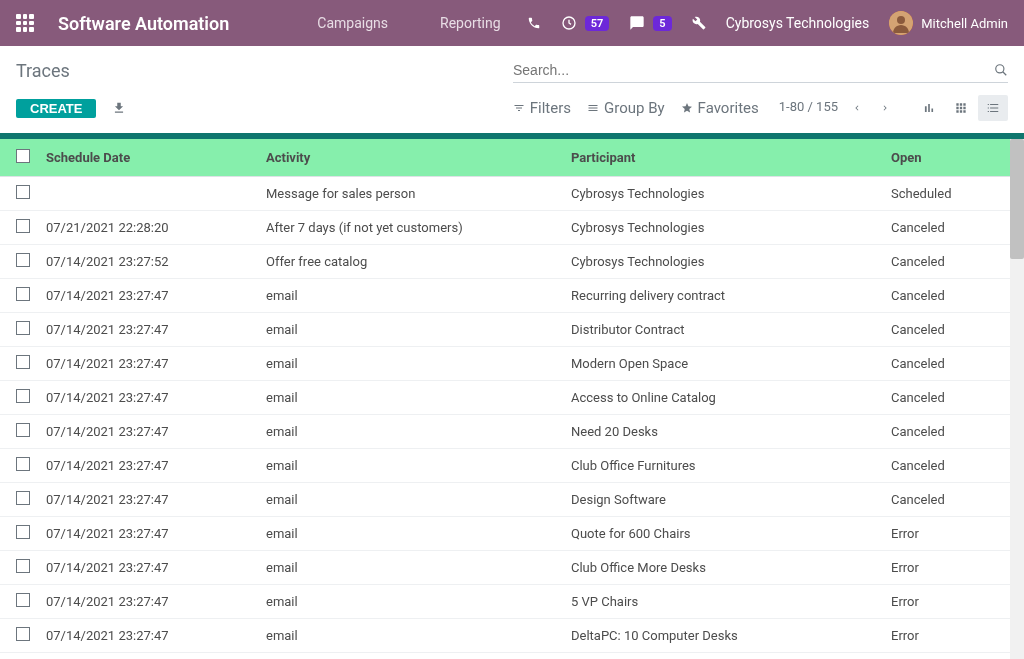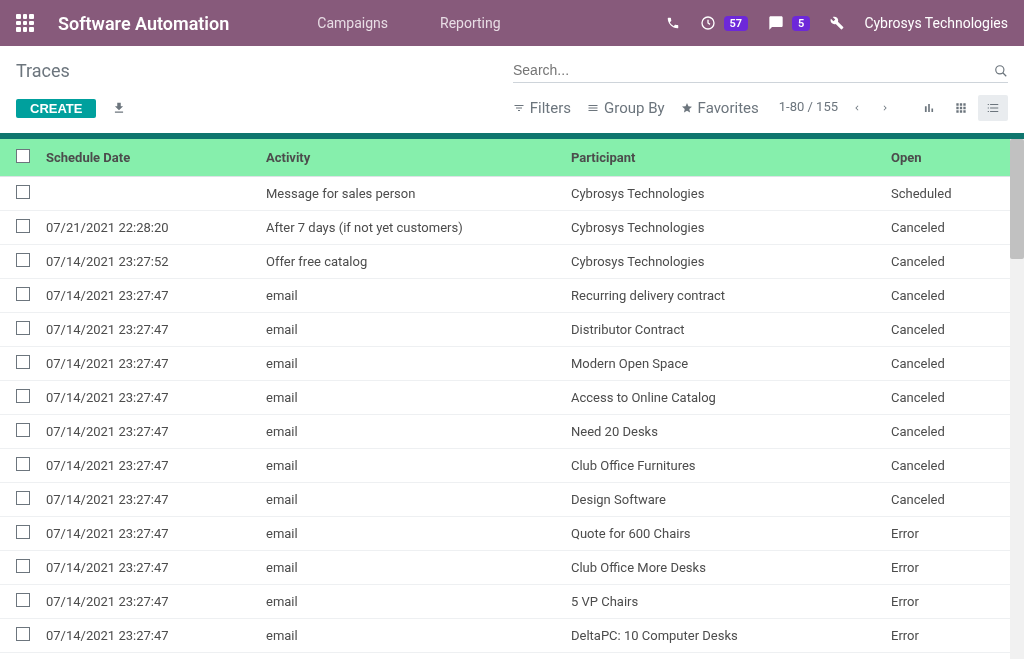--- a/index.html
+++ b/index.html
@@ -16,21 +16,21 @@
     .icon-btn { color: #fff; cursor: pointer; position: relative; display: flex; align-items: center; }
     .badge { background: #6d28d9; color: #fff; font-size: 11px; padding: 1px 6px; border-radius: 4px; margin-left: 8px; font-weight: 600; }
     .company-name { color: #fff; font-size: 14px; cursor: pointer; }
     .user-section { display: flex; align-items: center; gap: 8px; cursor: pointer; }
     .avatar { width: 24px; height: 24px; border-radius: 50%; background: linear-gradient(135deg, #f0a050, #d07030); display: flex; align-items: center; justify-content: center; overflow: hidden; }
     .avatar svg { width: 100%; height: 100%; }
     
     .control-panel { padding: 12px 16px; border-bottom: 6px solid #0f766e; }
     .cp-row1 { display: flex; align-items: center; justify-content: space-between; margin-bottom: 12px; }
     .breadcrumb { font-size: 18px; color: #6c757d; }
-    .search-area { flex: 1; max-width: 495px; display: flex; align-items: flex-end; border-bottom: 1px solid #ced4da; padding: 4px 0; margin-left: 8px; }
+    .search-area { flex: 1; max-width: 495px; display: flex; align-items: center; border-bottom: 1px solid #ced4da; padding: 4px 0; margin-left: 8px; }
     .search-input { flex: 1; border: none; outline: none; font-size: 14px; color: #6c757d; background: transparent; }
     .search-icon { color: #6c757d; cursor: pointer; }
     
     .cp-row2 { display: flex; align-items: center; justify-content: space-between; }
     .cp-left { display: flex; align-items: center; gap: 12px; }
     .btn-create { background: #00A09D; color: #fff; border: none; padding: 2px 14px; font-size: 13px; font-weight: 600; cursor: pointer; border-radius: 2px; }
     .btn-export { color: #6c757d; cursor: pointer; padding: 4px; }
     .cp-right { display: flex; align-items: center; gap: 20px; }
     .filter-group { display: flex; gap: 16px; }
     .filter-btn { display: flex; align-items: center; gap: 5px; color: #6c757d; cursor: pointer; font-size: 15px; }
@@ -96,20 +96,30 @@
           <path d="M20 2H4c-1.1 0-2 .9-2 2v18l4-4h14c1.1 0 2-.9 2-2V4c0-1.1-.9-2-2-2z"></path>
         </svg>
       <span class="badge">5</span>
     </div>
     <div class="icon-btn">
       <svg width="14" height="14" viewBox="0 0 24 24" fill="#fff">
           <path d="M22.7 19l-9.1-9.1c.9-2.3.4-5-1.5-6.9-2-2-5-2.4-7.4-1.3L9 6 6 9 1.6 4.7C.4 7.1.9 10.1 2.9 12.1c1.9 1.9 4.6 2.4 6.9 1.5l9.1 9.1c.4.4 1 .4 1.4 0l2.3-2.3c.5-.4.5-1.1.1-1.4z"></path>
         </svg>
     </div>
     <div class="company-name">Cybrosys Technologies</div>
+    <div class="user-section">
+      <div class="avatar">
+        <svg viewBox="0 0 24 24">
+            <circle cx="12" cy="12" r="12" fill="#d4a373"></circle>
+            <circle cx="12" cy="9" r="4" fill="#8b5a3c"></circle>
+            <path d="M4 22c0-4.4 3.6-8 8-8s8 3.6 8 8" fill="#8b5a3c"></path>
+          </svg>
+      </div>
+      <span>Mitchell Admin</span>
+    </div>
   </div>
 </div>
 
 <div class="control-panel">
   <div class="cp-row1">
     <div class="breadcrumb">Traces</div>
     <div class="search-area">
       <input class="search-input" placeholder="Search..." style="">
       <div class="search-icon">
         <svg width="14" height="14" viewBox="0 0 24 24" fill="none" stroke="#6c757d" stroke-width="2">

